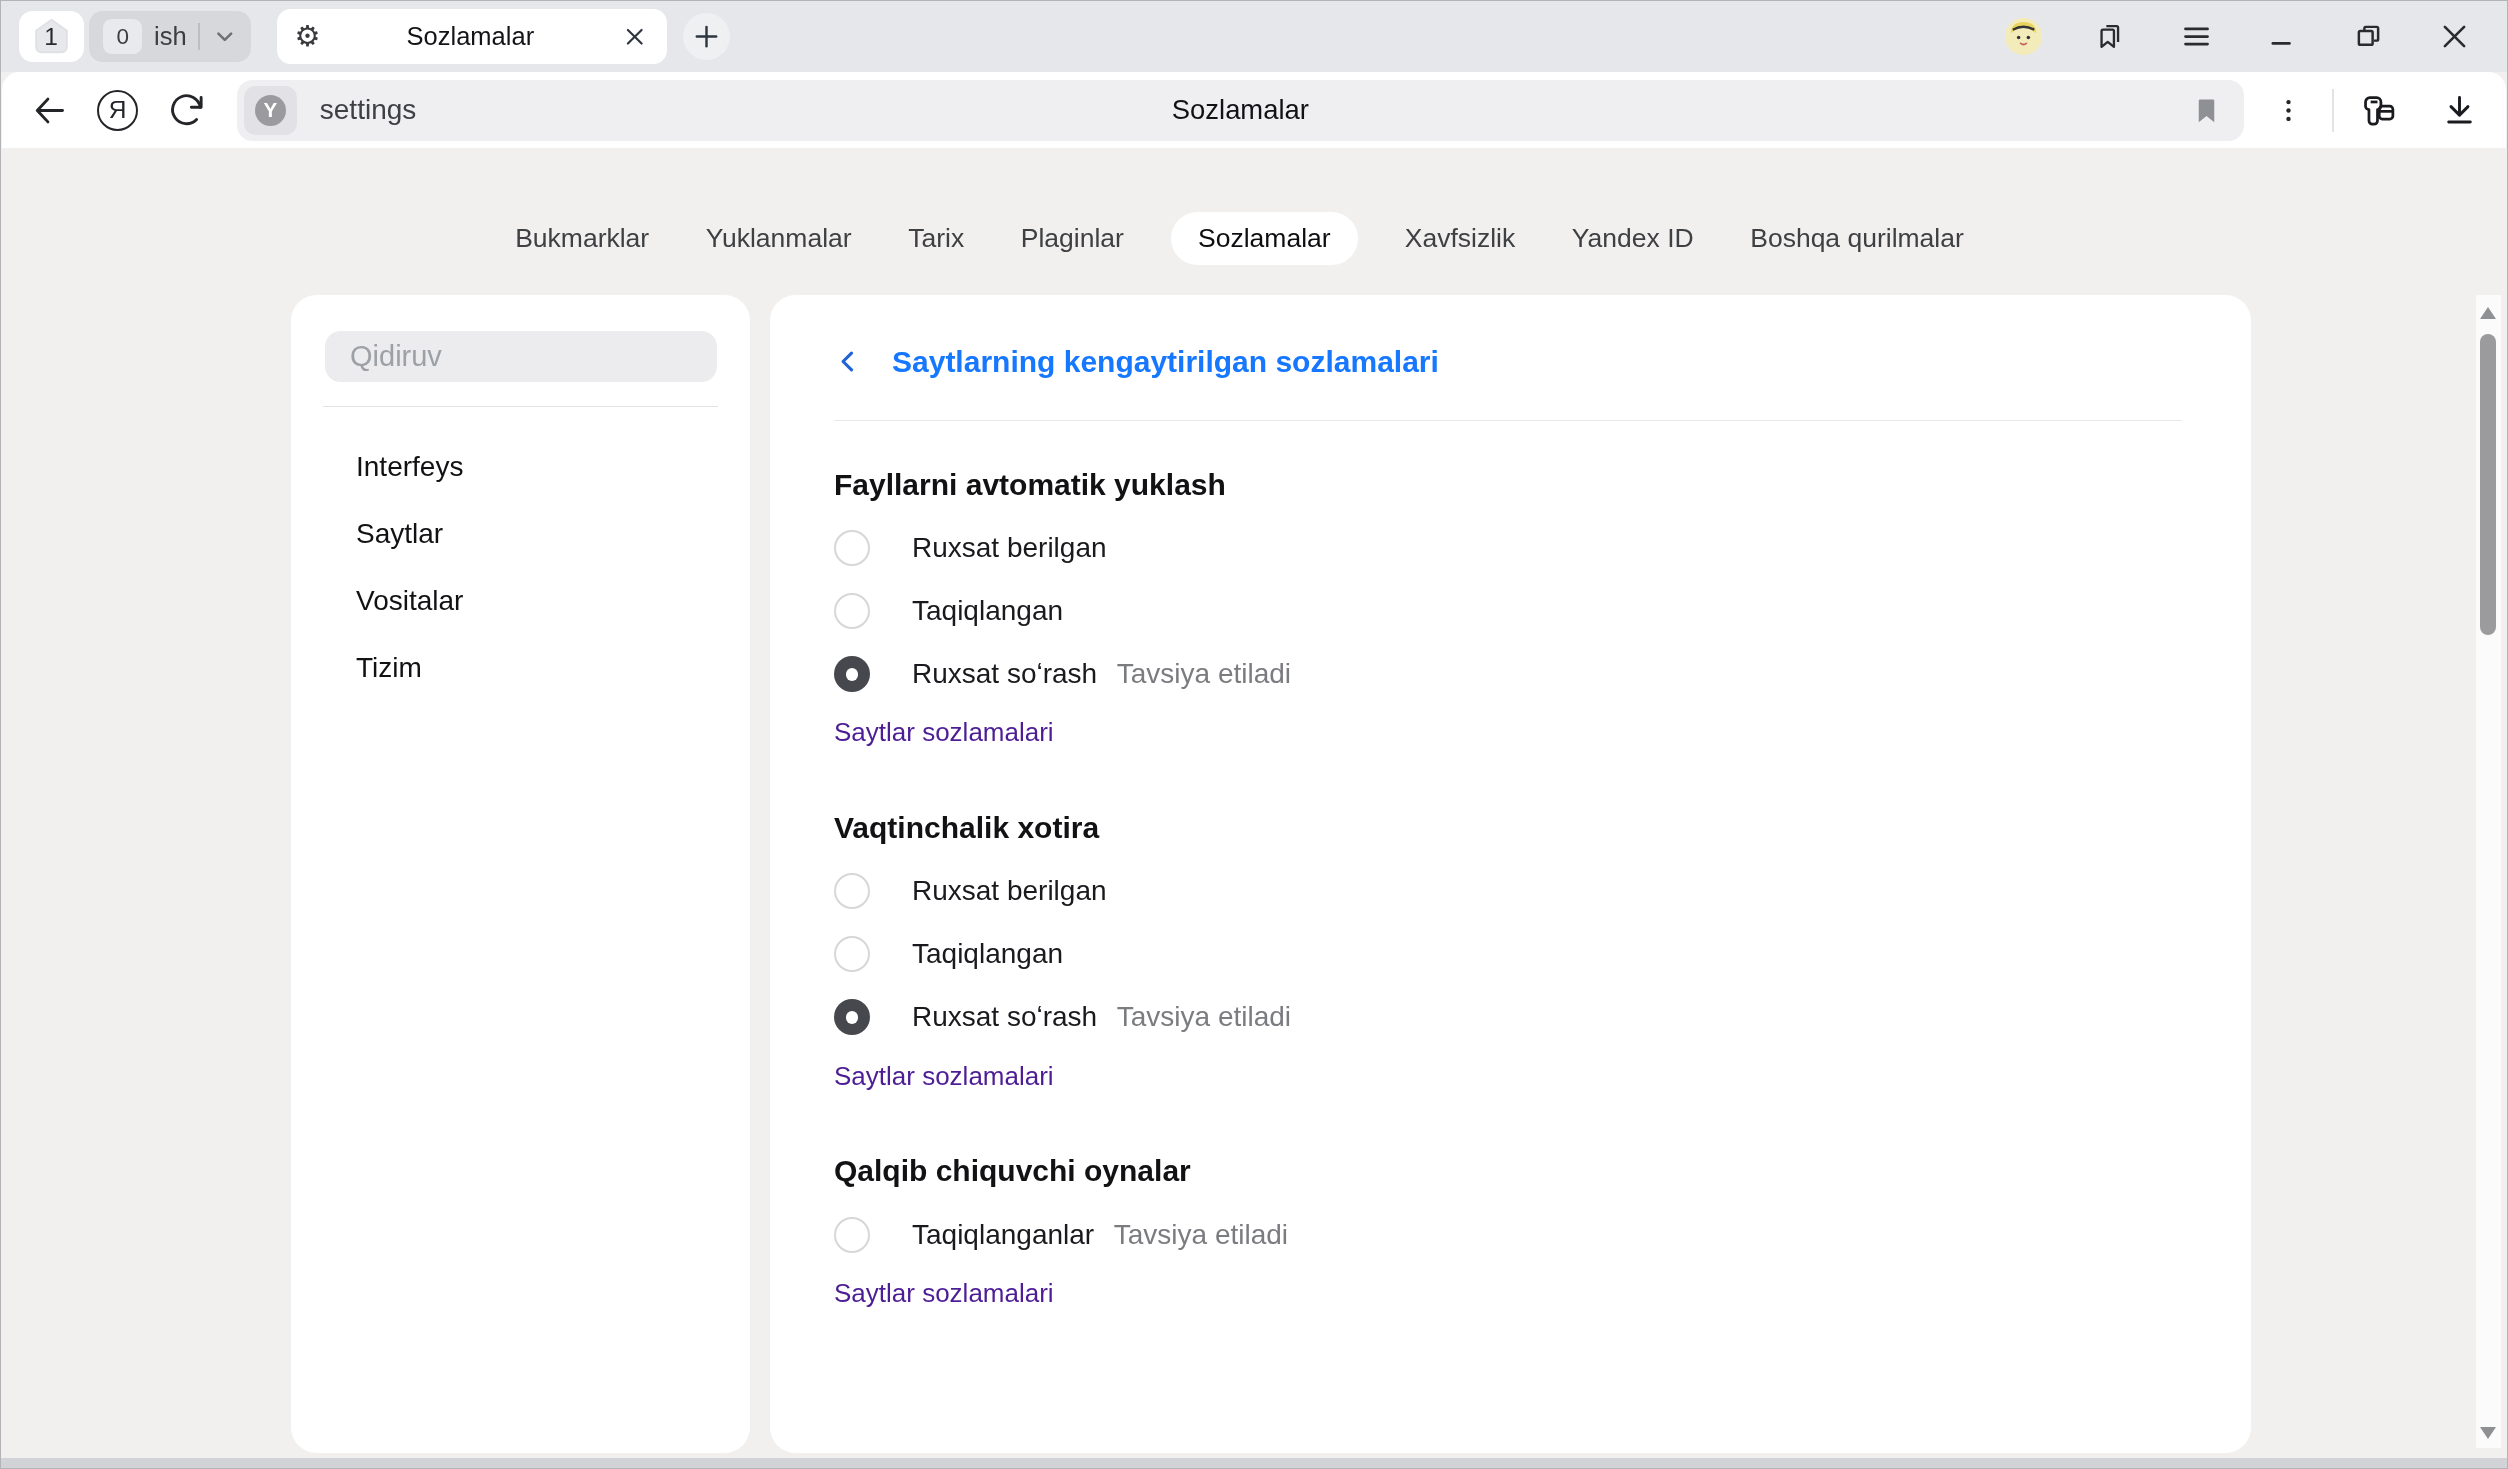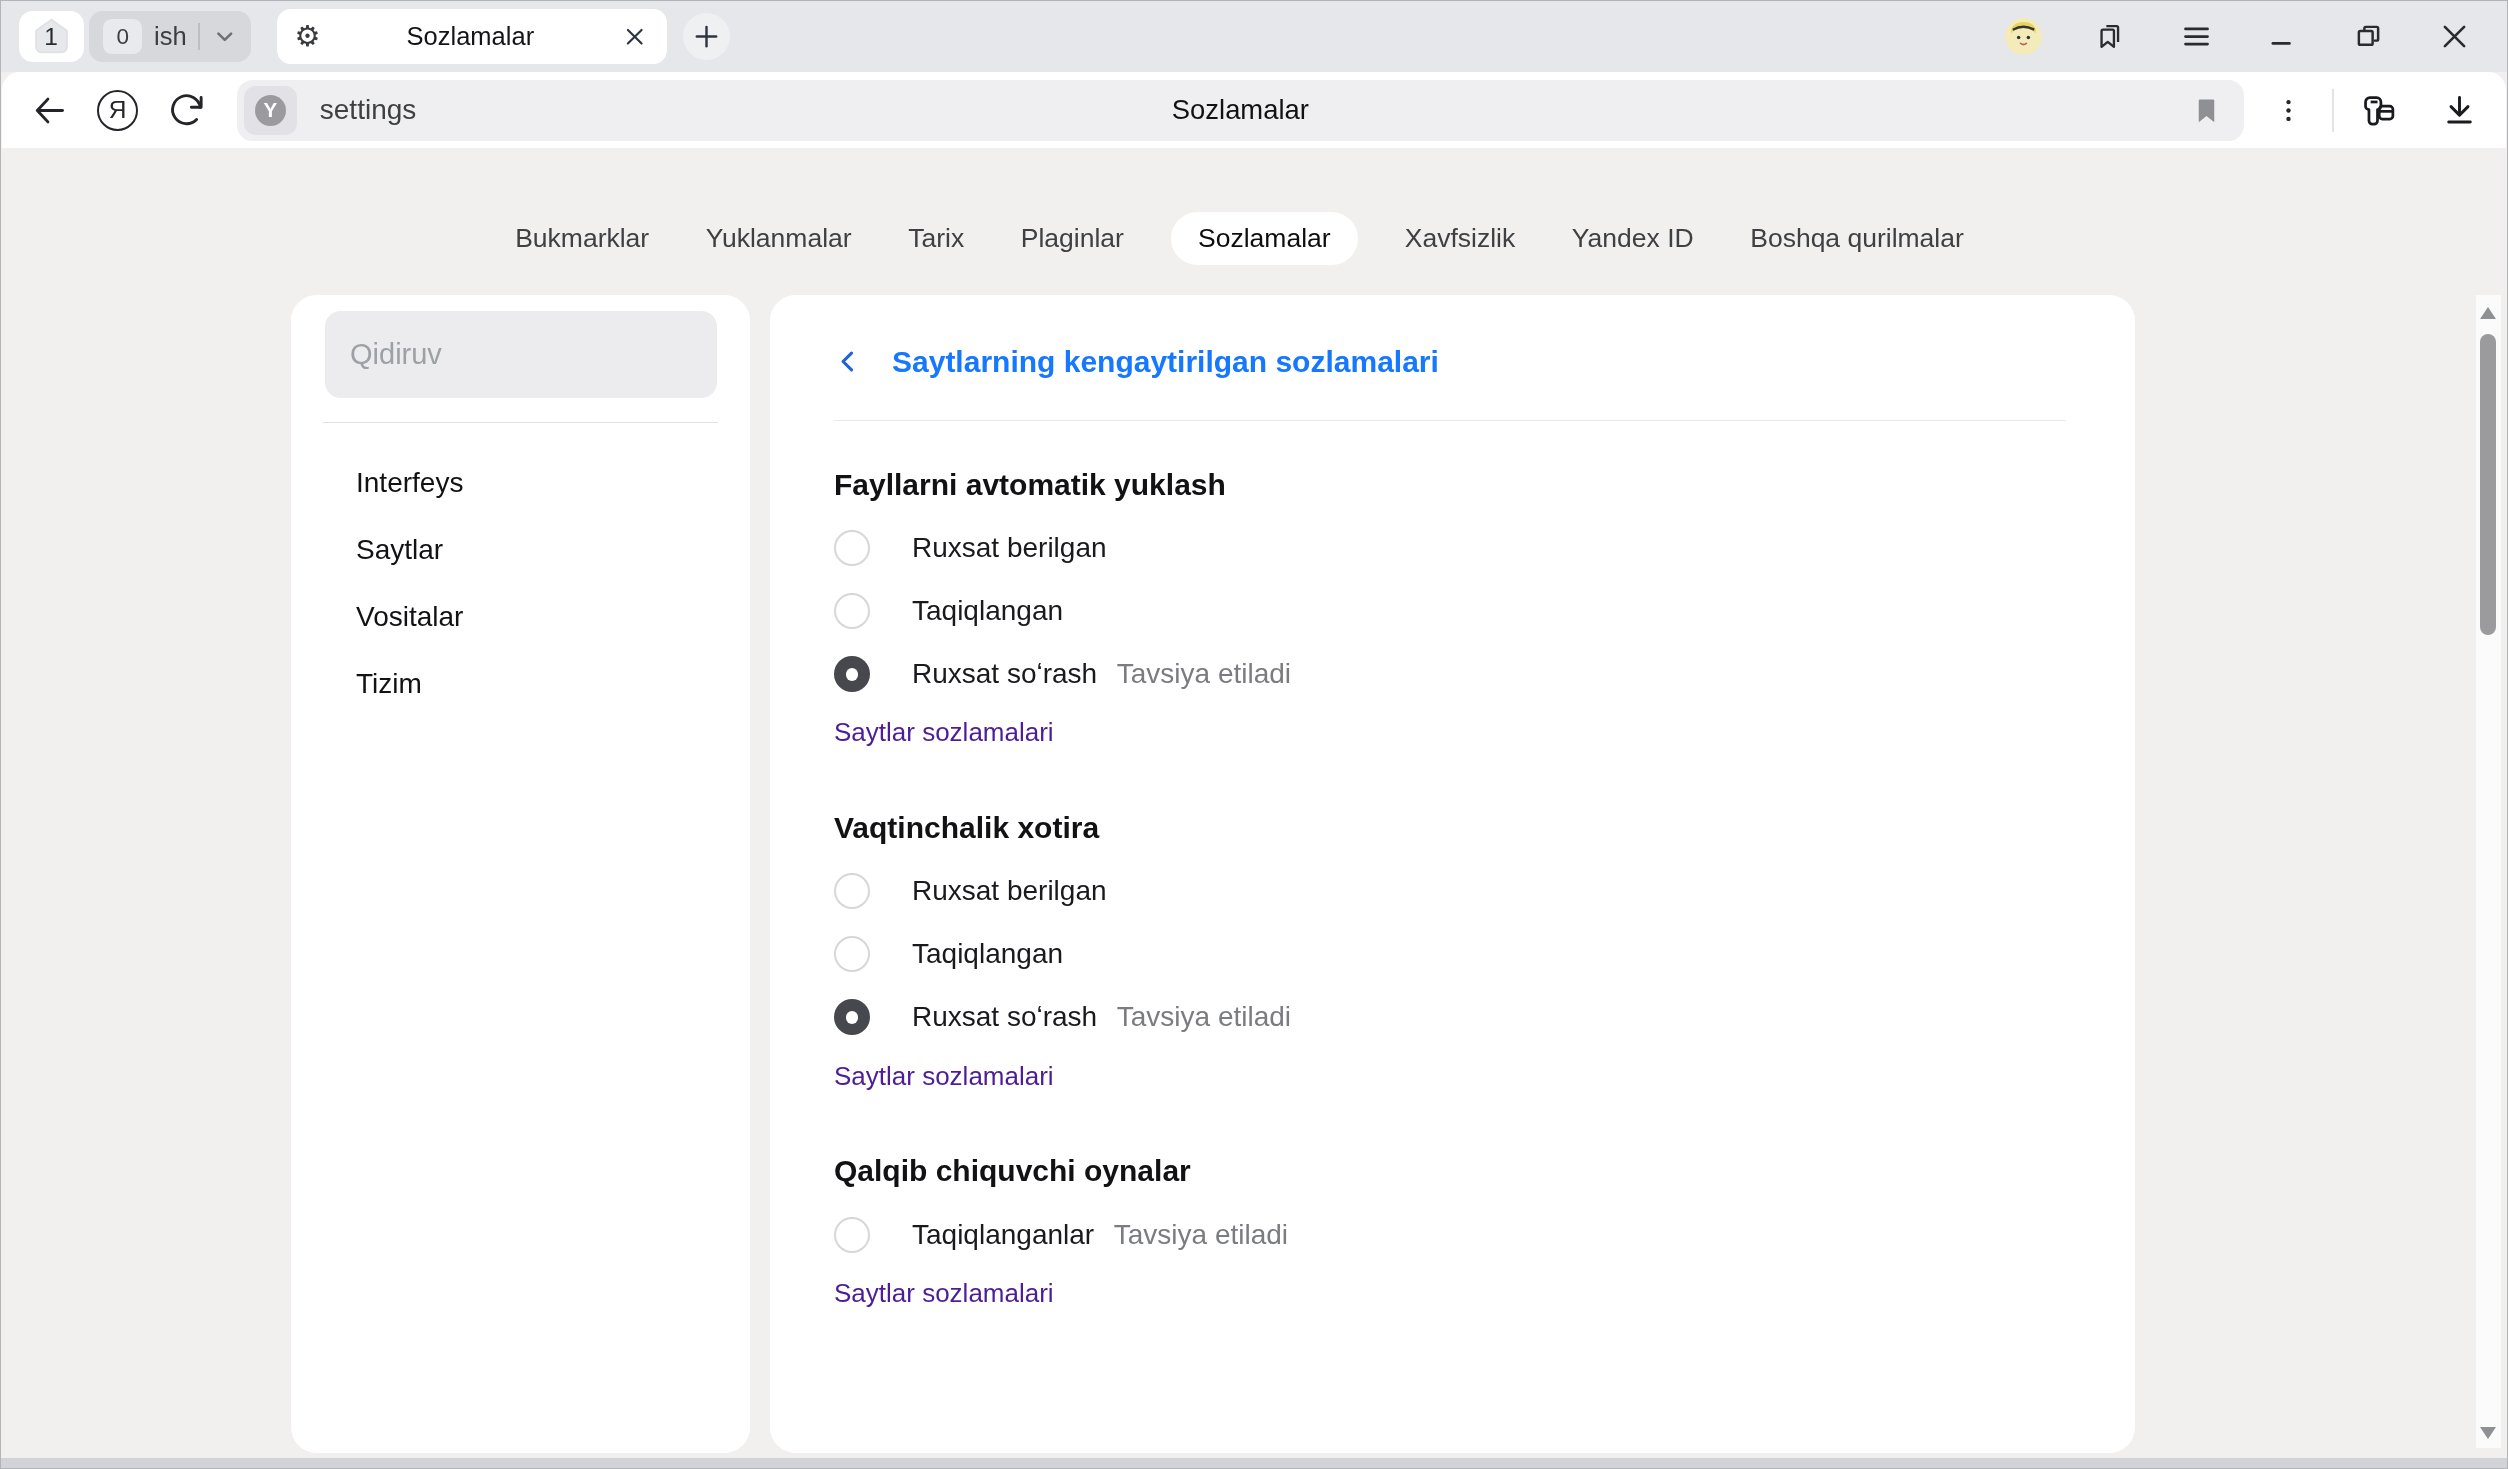--- a/index.html
+++ b/index.html
@@ -39,27 +39,27 @@
   .addr-right .icn { width:43px; height:43px; display:flex; align-items:center; justify-content:center; }
   .addr-divider { width:2px; height:43px; background:#e3e3e6; margin:0 21.6px; }
 
   
   .content { position:absolute; top:147px; left:1px; right:1px; bottom:9.8px; background:#f1f0ee; }
   .navtabs { position:absolute; top:64px; left:0; right:29px; display:flex; justify-content:center; align-items:center; gap:37px; }
   .navtab { height:53px; display:flex; align-items:center; padding:0 9.8px; font-size:26.5px; color:#3f4043; border-radius:26.5px; white-space:nowrap; }
   .navtab.active { background:#fff; color:#0e0e11; padding:0 27.4px; }
 
   .sidebar-card { position:absolute; left:289px; top:147px; width:459px; height:1158px; background:#fff; border-radius:25.5px; }
-  .search-input { display:block; width:392px; height:87px; margin:16px auto 0; background:#ececef; border:none; border-radius:15.7px; font-size:29px; color:#0f172a; padding:0 25.5px; font-family:inherit; outline:none; }
+  .search-input { display:block; width:392px; height:51px; margin:36px auto 0; background:#ececef; border:none; border-radius:15.7px; font-size:29px; color:#0f172a; padding:0 25.5px; font-family:inherit; outline:none; }
   .search-input::placeholder { color:#9da0a4; }
   .sidebar-divider { height:1px; background:#e2e2e4; margin:23.5px 32px 0; }
   .sidebar-list { margin-top:26.5px; }
   .sidebar-item { height:67px; display:flex; align-items:center; padding-left:65px; font-size:28px; color:#121215; cursor:pointer; }
 
-  .main-card { position:absolute; left:768px; top:147px; width:1365px; height:1158px; background:#fff; border-radius:25.5px; overflow:hidden; }
+  .main-card { position:absolute; left:768px; top:147px; width:1481px; height:1158px; background:#fff; border-radius:25.5px; overflow:hidden; }
   .main-inner { padding:43px 69px 0 64px; }
   .back-header { display:flex; align-items:center; gap:29px; height:47px; cursor:pointer; }
   .back-chevron { display:flex; color:#2063d9; }
   .back-title { font-size:30px; font-weight:bold; color:#1677ff; }
   .main-divider { height:1px; background:#e8e8ea; margin-top:35px; }
   .section { margin-top:47px; }
   .section-heading { font-size:30px; font-weight:bold; color:#121215; margin-bottom:14.7px; }
   .radio-row { height:63px; display:flex; align-items:center; cursor:pointer; }
   .radio { width:36px; height:36px; border-radius:50%; background:#fff; border:2.5px solid #d7d7da; flex:0 0 auto; position:relative; }
   .radio.selected { border:none; background:#47484e; }

